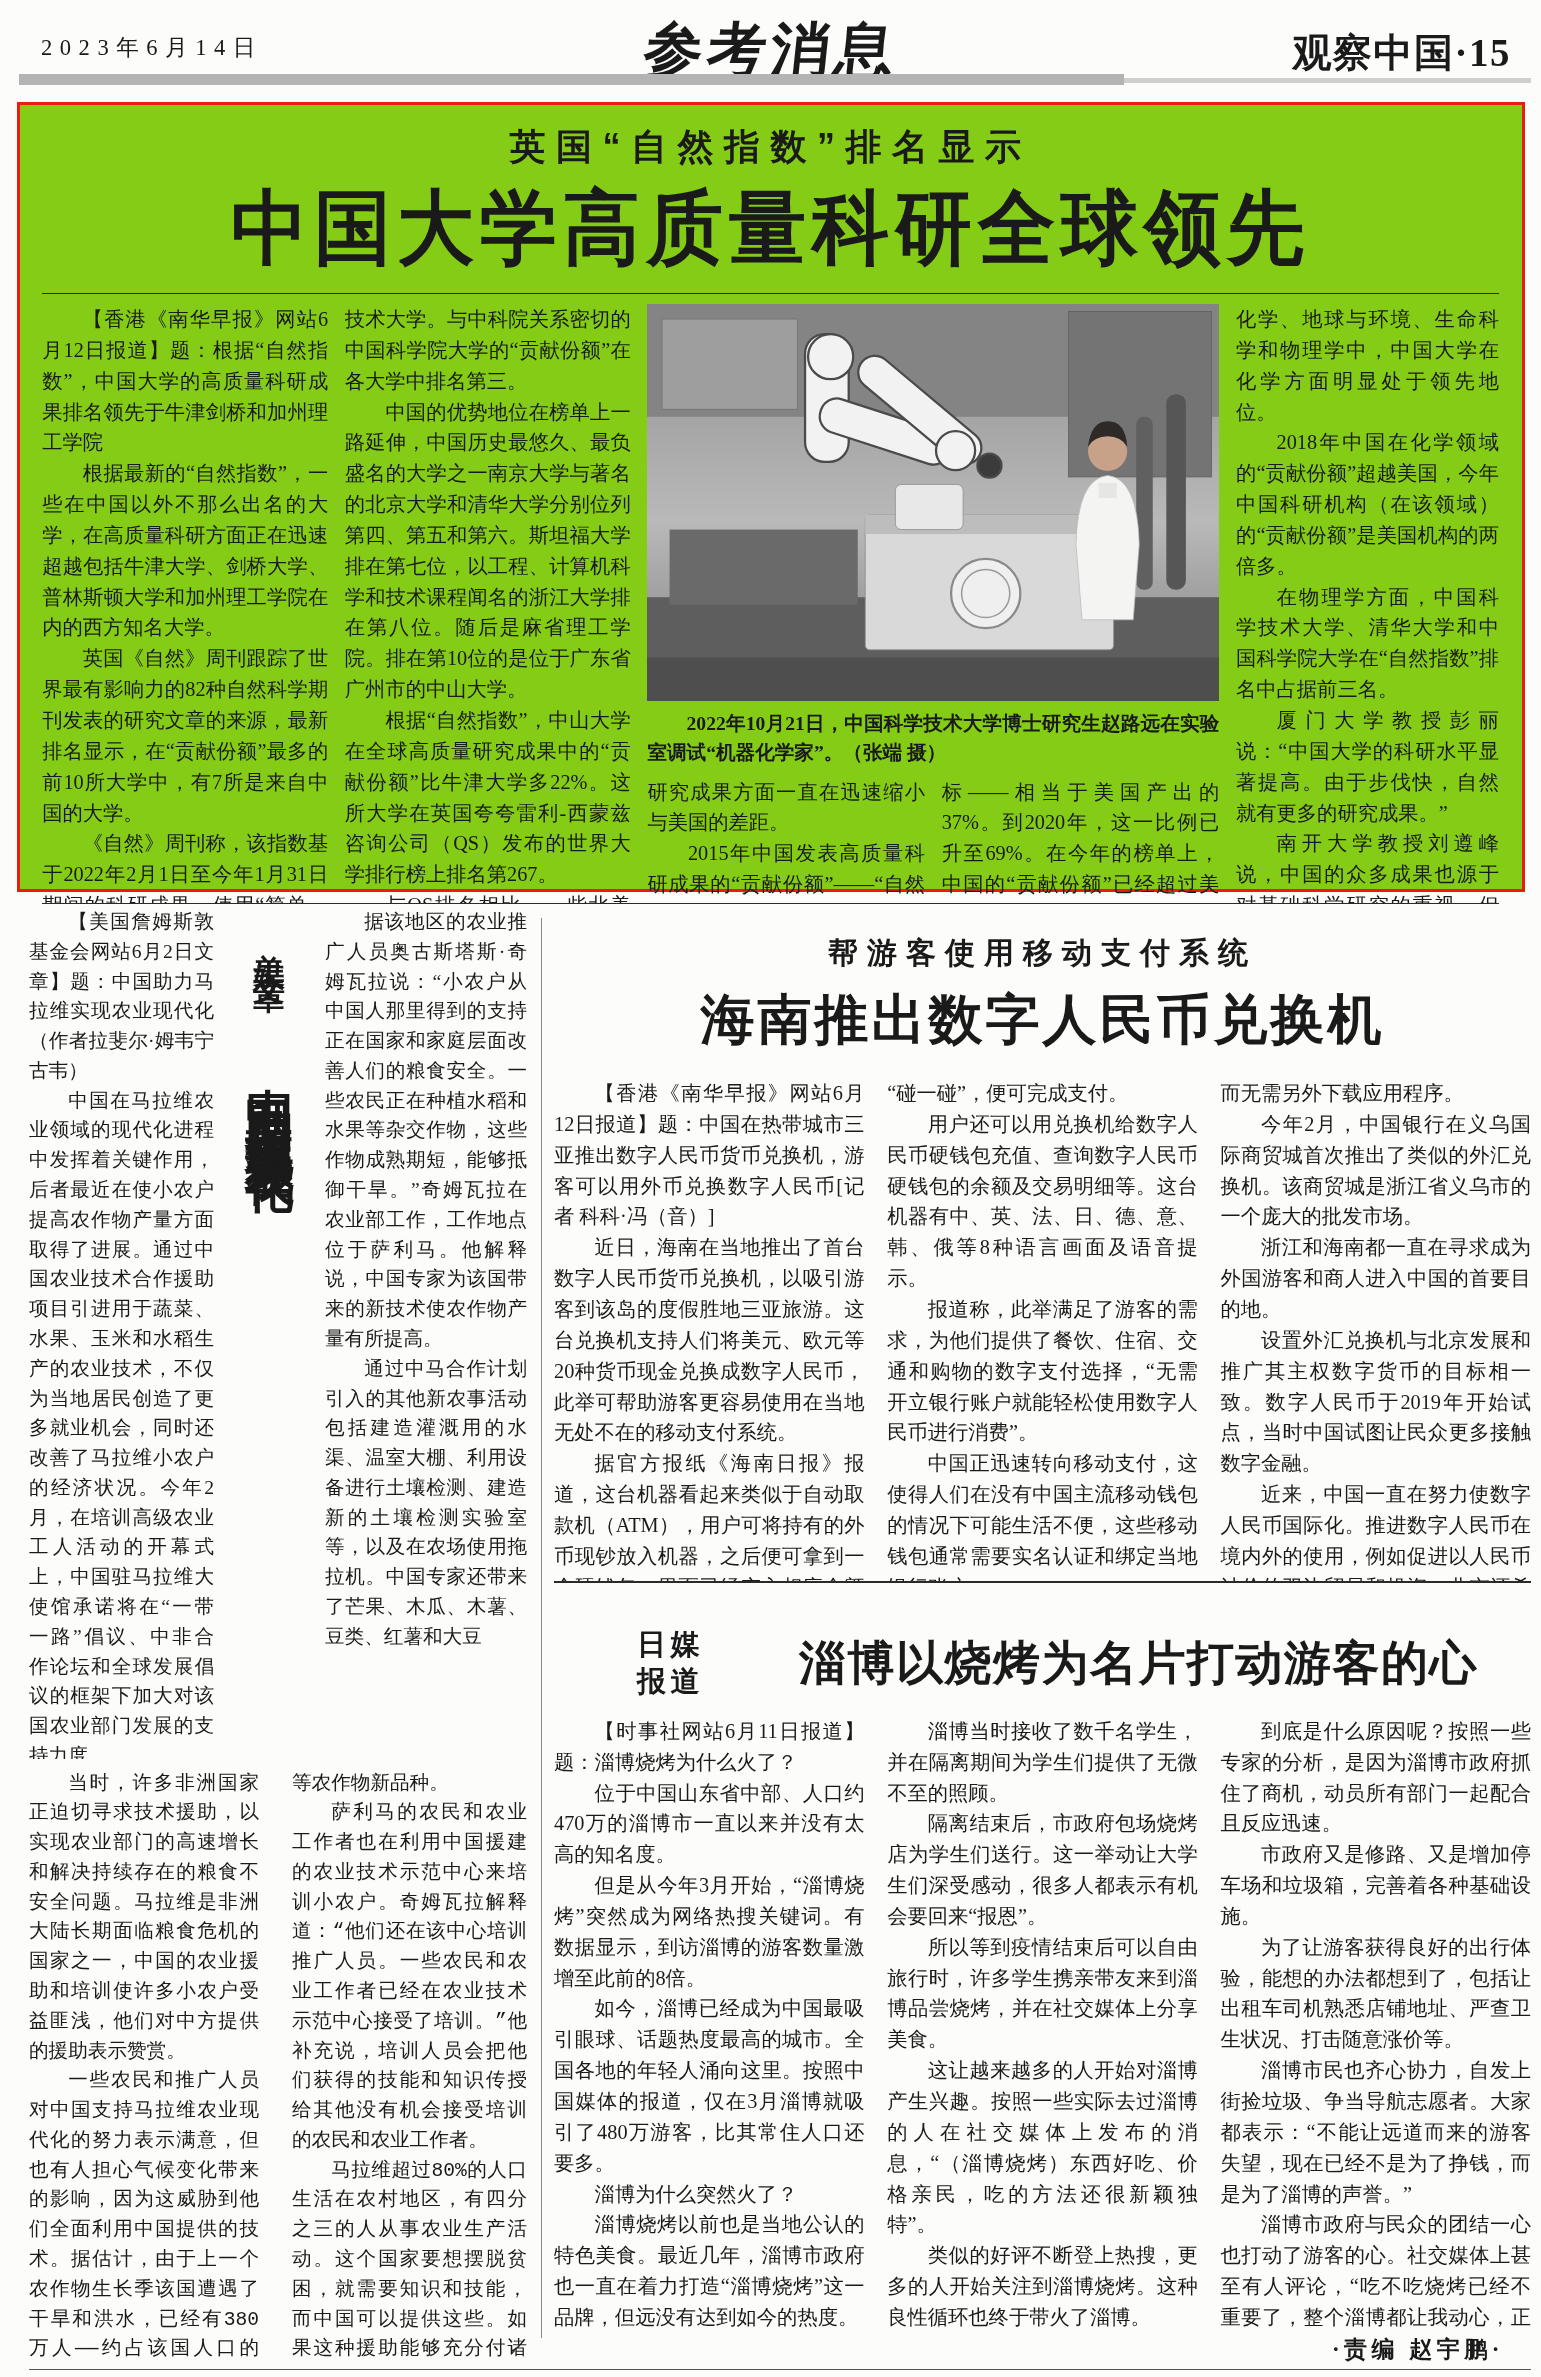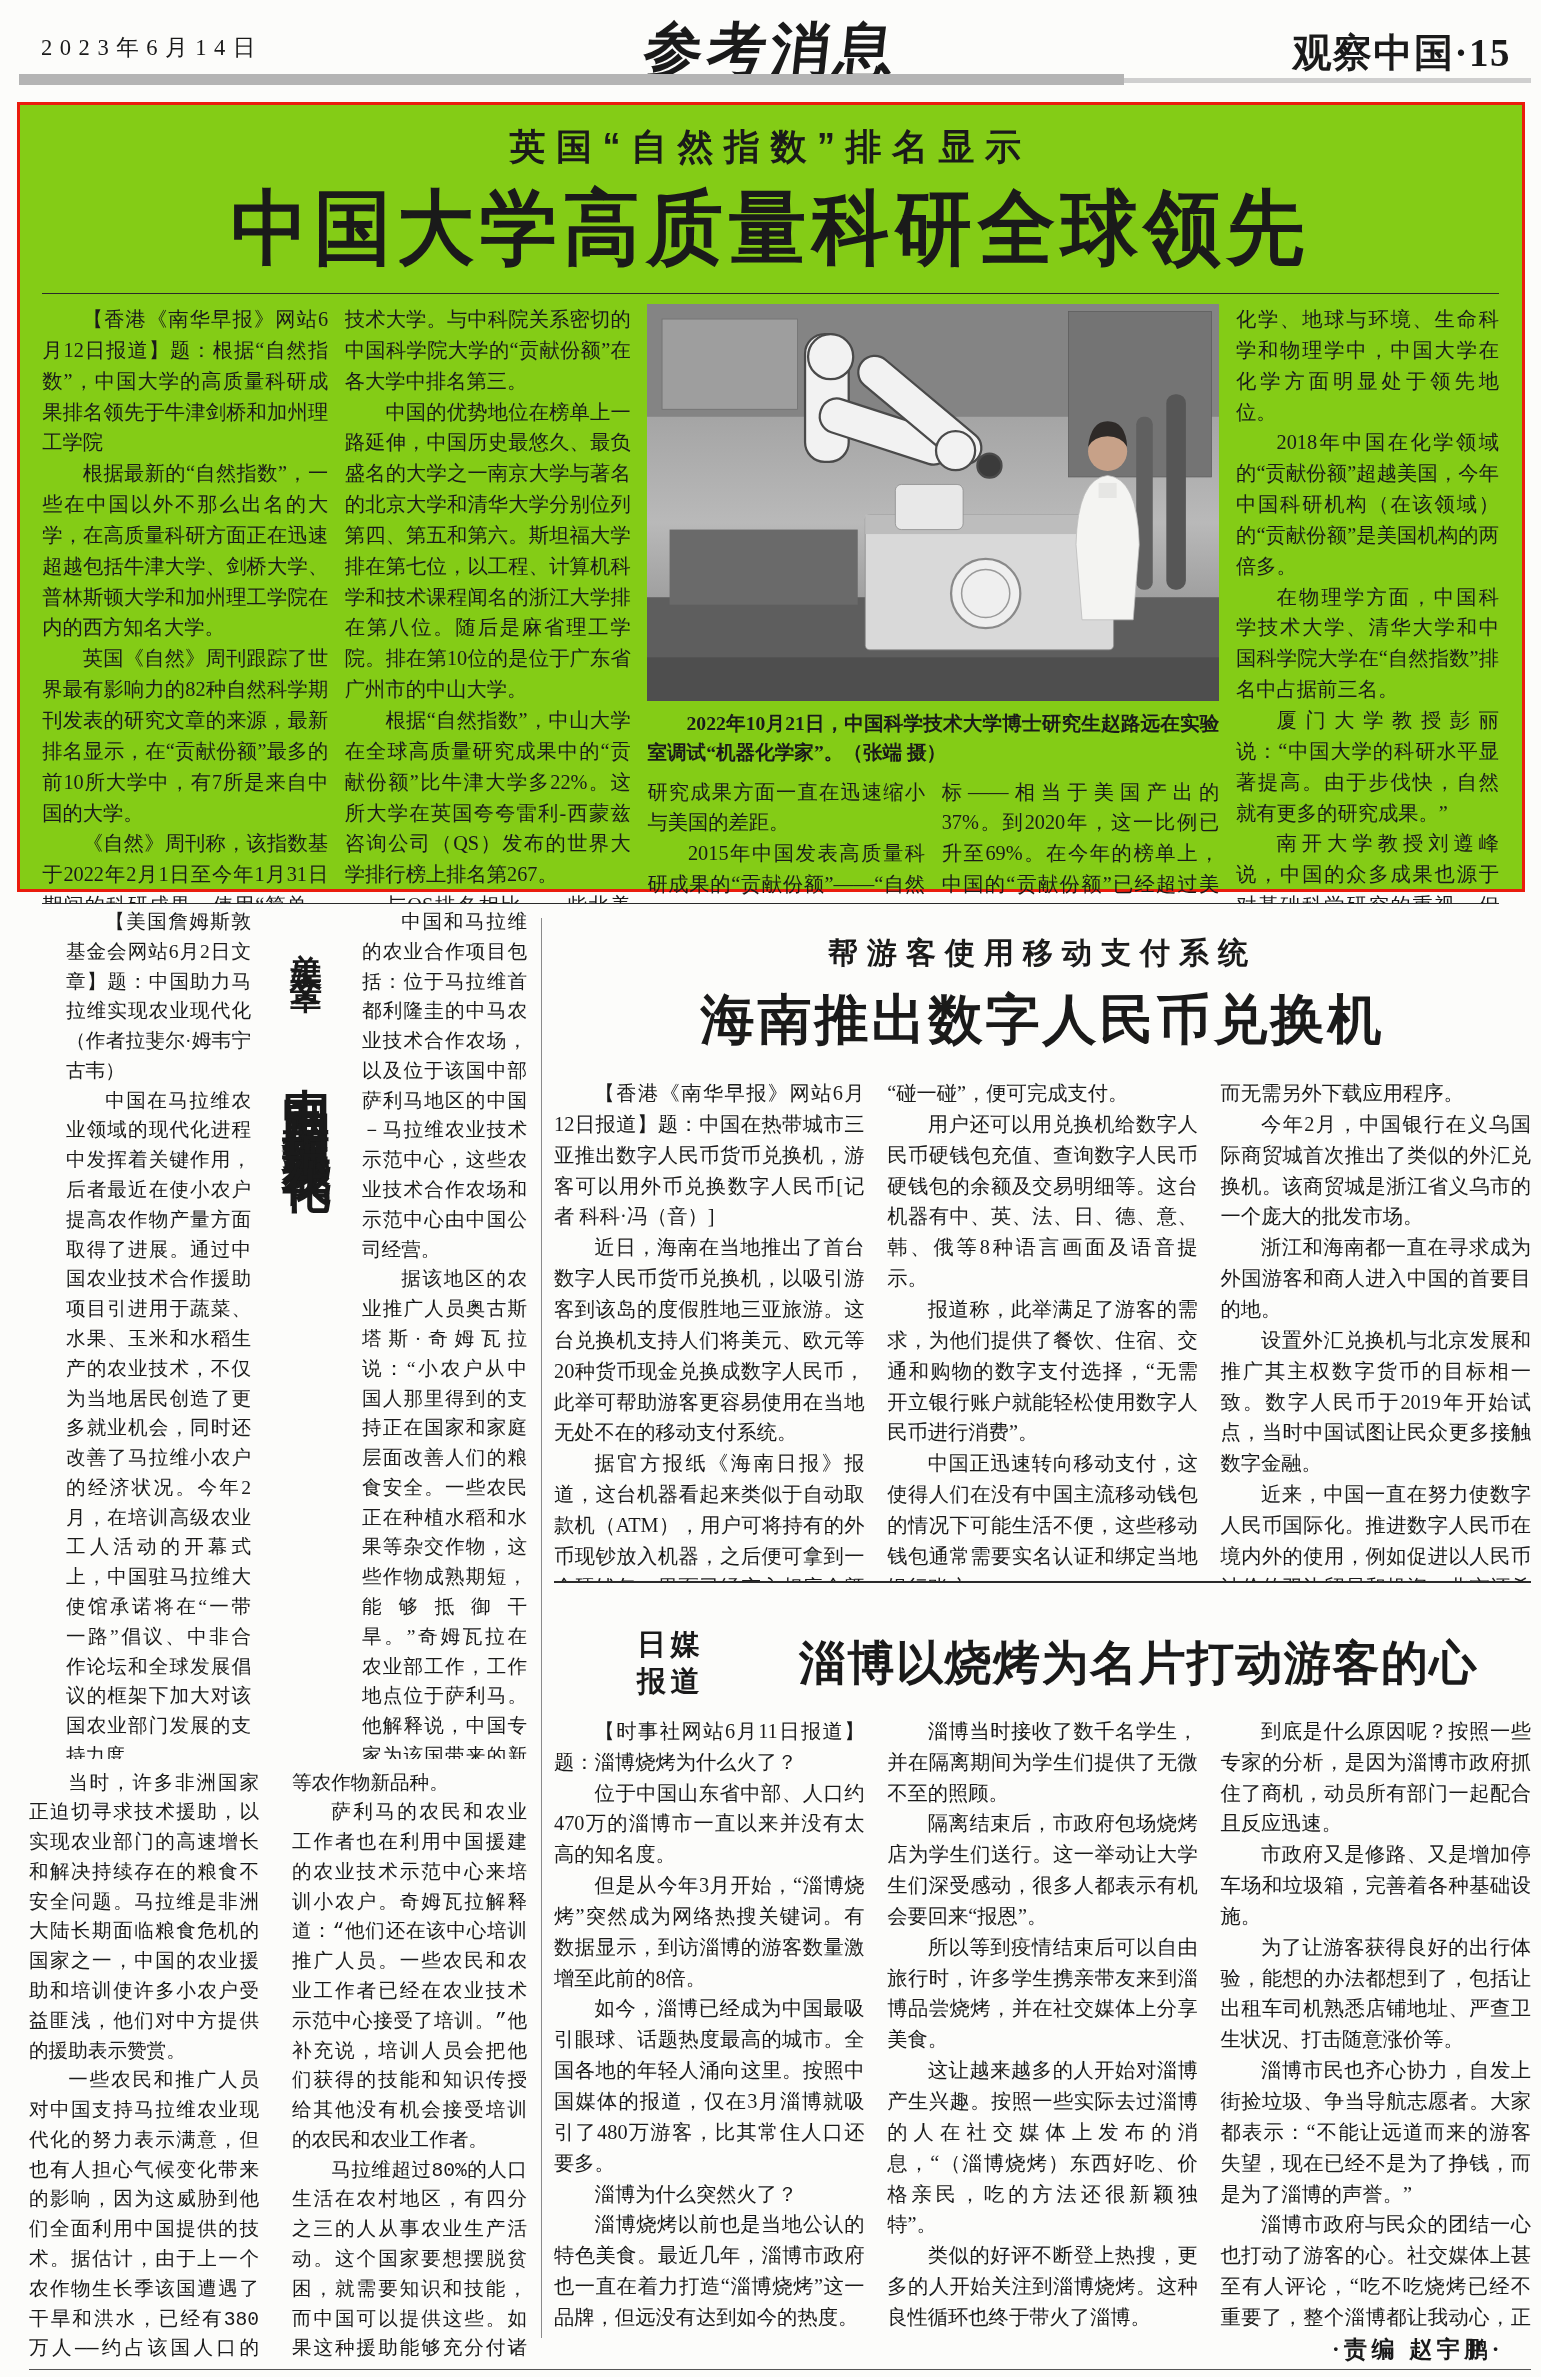--- a/index.html
+++ b/index.html
@@ -42,21 +42,21 @@
   .subrow { display:flex; gap:16.6px; margin-top:6px; flex:1; overflow:hidden; }
   .subrow > div { flex:1; overflow:hidden; }
 
   
   .lower { position:absolute; left:29px; top:907px; width:1502px; height:1463px; display:flex;
     border-bottom:1.5px solid #555; padding-bottom:4.5px; }
 
   
   .malawi { width:498px; display:flex; flex-direction:column; }
   .m-top { height:852px; display:flex; gap:12px; }
-  .m-colL { width:185px; overflow:hidden;margin-left:37px; }
+  .m-colL { width:185px; overflow:hidden; }
   .m-strip { width:87px; display:flex; flex-direction:column; align-items:center; flex:none; }
   .m-label { writing-mode:vertical-lr; height:96px; font-size:32px; font-weight:900; letter-spacing:9px;
     line-height:44px; font-family:"Liberation Sans","DejaVu Sans",sans-serif; margin-top:19.6px; }
   .m-vtitle { writing-mode:vertical-rl; flex:1; margin-top:27px; font-size:48px; font-weight:900;
     letter-spacing:6px; overflow:hidden; }
   .m-colR { flex:1; overflow:hidden; }
   .m-bottom { flex:1; display:flex; gap:33px; margin-top:10.5px; overflow:hidden;font-family:Liberation Mono, monospace; }
   .m-bL { width:230px; overflow:hidden; }
   .m-bR { flex:1; overflow:hidden; }
   .malawi .bodytext { font-size:19.6px; }
@@ -188,21 +188,20 @@
       <div class="m-top">
         <div class="m-colL bodytext">
             <p class="para">【美国詹姆斯敦基金会网站6月2日文章】题：中国助力马拉维实现农业现代化（作者拉斐尔·姆韦宁古韦）</p>
             <p class="para">中国在马拉维农业领域的现代化进程中发挥着关键作用，后者最近在使小农户提高农作物产量方面取得了进展。通过中国农业技术合作援助项目引进用于蔬菜、水果、玉米和水稻生产的农业技术，不仅为当地居民创造了更多就业机会，同时还改善了马拉维小农户的经济状况。今年2月，在培训高级农业工人活动的开幕式上，中国驻马拉维大使馆承诺将在“一带一路”倡议、中非合作论坛和全球发展倡议的框架下加大对该国农业部门发展的支持力度。</p>
           </div>
         <div class="m-strip">
           <div class="m-label">美媒文章</div>
           <div class="m-vtitle">中国助力马拉维实现农业现代化</div>
         </div>
         <div class="m-colR bodytext">
-            <p class="para">中国和马拉维的农业合作项目包括：位于马拉维首都利隆圭的中马农业技术合作农场，以及位于该国中部萨利马地区的中国－马拉维农业技术示范中心，这些农业技术合作农场和示范中心由中国公司经营。</p>
             <p class="para">据该地区的农业推广人员奥古斯塔斯·奇姆瓦拉说：“小农户从中国人那里得到的支持正在国家和家庭层面改善人们的粮食安全。一些农民正在种植水稻和水果等杂交作物，这些作物成熟期短，能够抵御干旱。”奇姆瓦拉在农业部工作，工作地点位于萨利马。他解释说，中国专家为该国带来的新技术使农作物产量有所提高。</p>
             <p class="para">通过中马合作计划引入的其他新农事活动包括建造灌溉用的水渠、温室大棚、利用设备进行土壤检测、建造新的土壤检测实验室等，以及在农场使用拖拉机。中国专家还带来了芒果、木瓜、木薯、豆类、红薯和大豆</p>
           </div>
       </div>
       <div class="m-bottom">
         <div class="m-bL bodytext">
             <p class="para">当时，许多非洲国家正迫切寻求技术援助，以实现农业部门的高速增长和解决持续存在的粮食不安全问题。马拉维是非洲大陆长期面临粮食危机的国家之一，中国的农业援助和培训使许多小农户受益匪浅，他们对中方提供的援助表示赞赏。</p>
             <p class="para">一些农民和推广人员对中国支持马拉维农业现代化的努力表示满意，但也有人担心气候变化带来的影响，因为这威胁到他们全面利用中国提供的技术。据估计，由于上一个农作物生长季该国遭遇了干旱和洪水，已经有380万人——约占该国人口的20%——面临粮食危机。但中方旨在通过简单、低成本和创新的耕作技术（比如沟灌和桶灌）来缓解气候变化造成的影响。</p>
           </div>
         <div class="m-bR bodytext cont">

